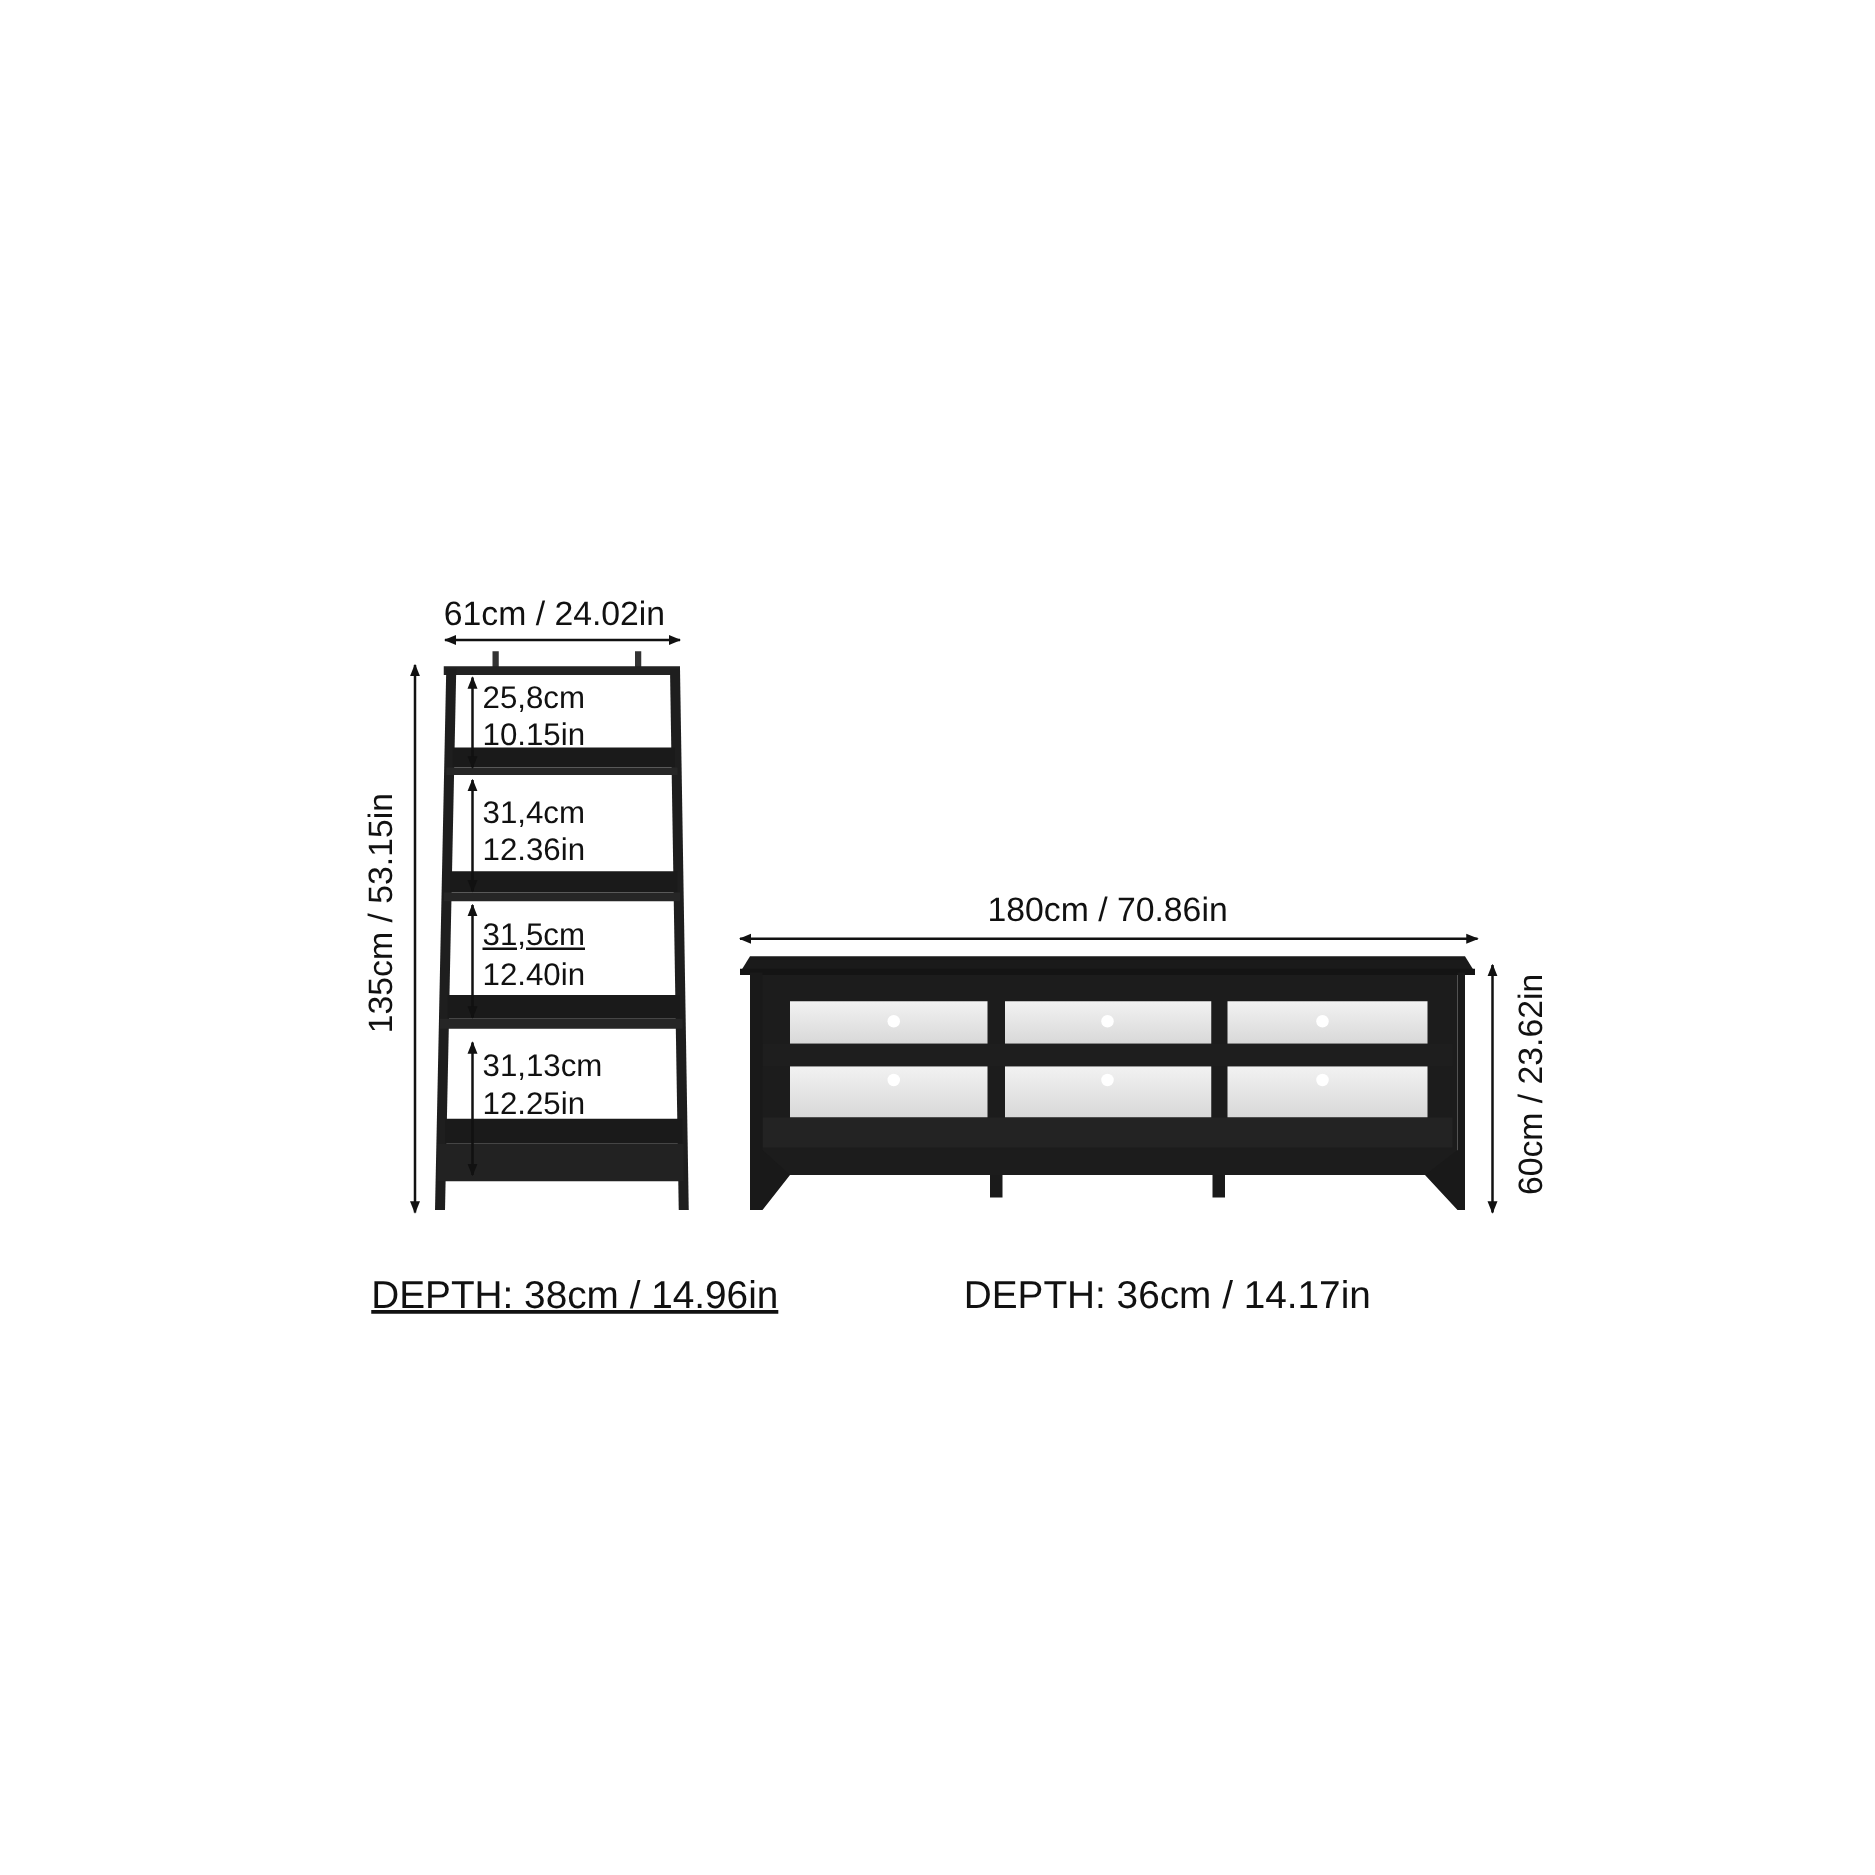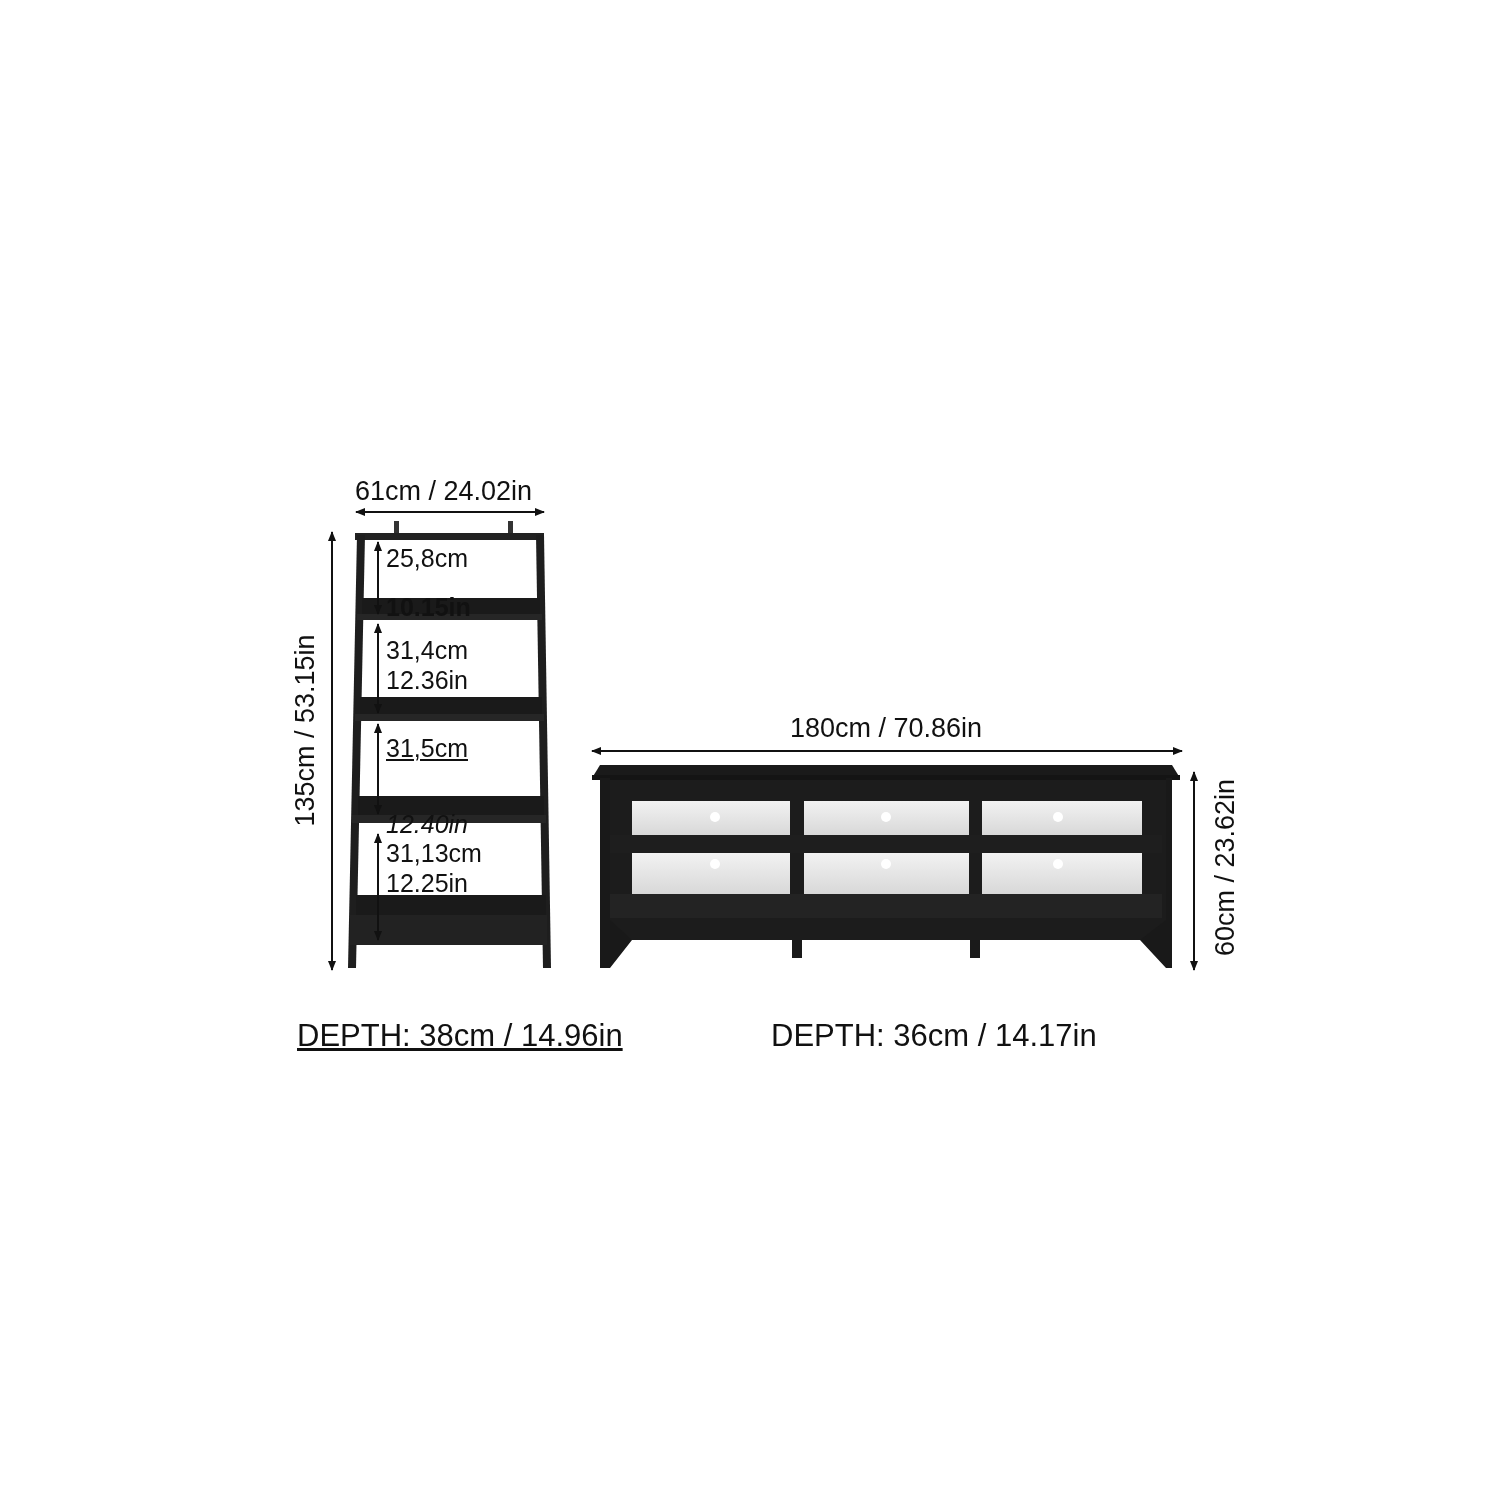--- a/index.html
+++ b/index.html
@@ -86,25 +86,25 @@
   </g>
 
   <line x1="592" y1="751" x2="1182" y2="751" stroke="#111" stroke-width="2" marker-start="url(#ah)" marker-end="url(#ah)"></line>
   <line x1="1194" y1="772" x2="1194" y2="970" stroke="#111" stroke-width="2" marker-start="url(#ah)" marker-end="url(#ah)"></line>
 </svg>
 
 <div class="label big" style="left:355px; top:476px;">61cm / 24.02in</div>
 <div class="label big rot" style="left:200px; top:715px; width:210px; text-align:center;">135cm / 53.15in</div>
 
 <div class="label small" style="left:386px; top:543px;">25,8cm</div>
-<div class="label small" style="left:386px; top:592px;font-weight:bold;">10.15in</div>
+<div class="label small" style="left:386px; top:573px;">10.15in</div>
 <div class="label small" style="left:386px; top:635px;">31,4cm</div>
 <div class="label small" style="left:386px; top:665px;">12.36in</div>
 <div class="label small" style="left:386px; top:733px;text-decoration:underline;">31,5cm</div>
-<div class="label small" style="left:386px; top:809px;font-style:italic;">12.40in</div>
+<div class="label small" style="left:386px; top:765px;">12.40in</div>
 <div class="label small" style="left:386px; top:838px;">31,13cm</div>
 <div class="label small" style="left:386px; top:868px;">12.25in</div>
 
 <div class="label big" style="left:790px; top:713px;">180cm / 70.86in</div>
 <div class="label big rot" style="left:1120px; top:852px; width:210px; text-align:center;">60cm / 23.62in</div>
 
 <div class="label depth" style="left:297px; top:1018px;text-decoration:underline;">DEPTH: 38cm / 14.96in</div>
 <div class="label depth" style="left:771px; top:1018px;text-align:right;">DEPTH: 36cm / 14.17in</div>
 
 </body></html>

